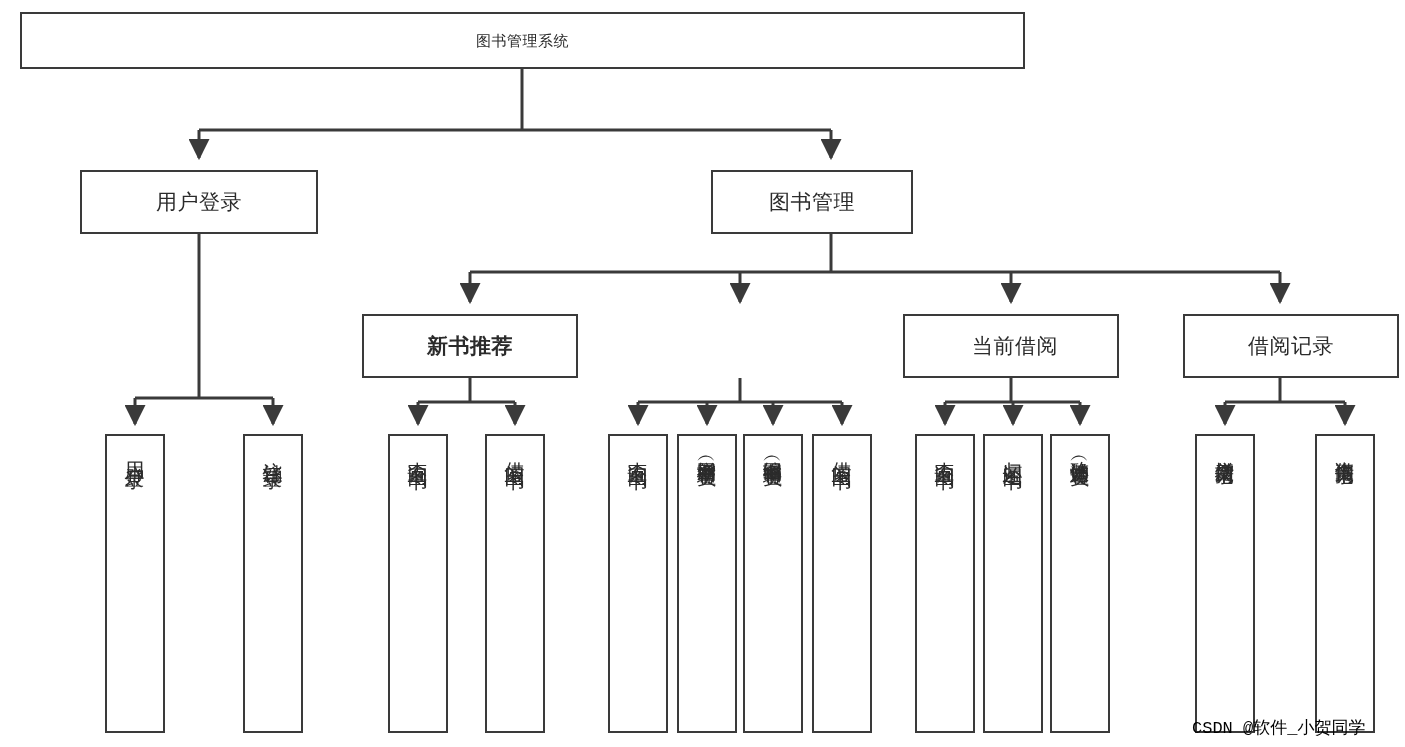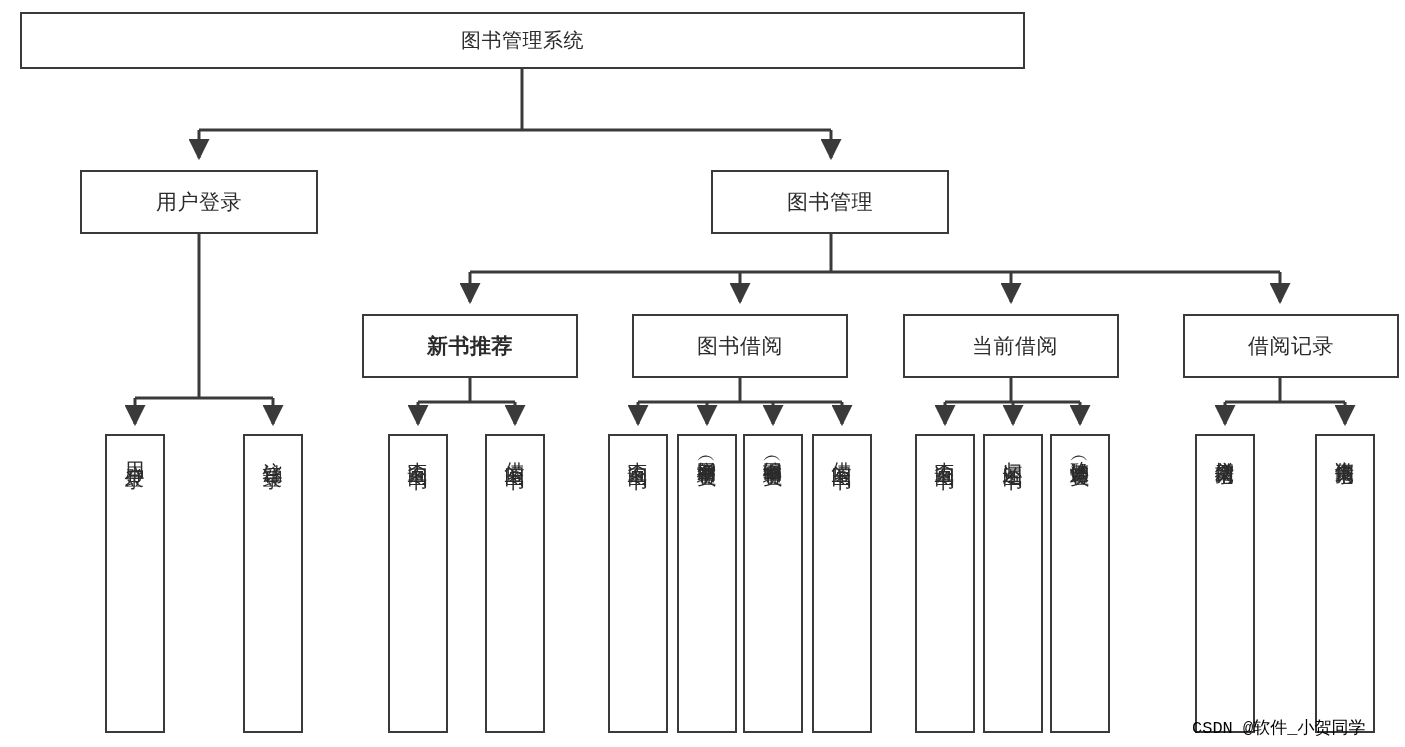--- a/index.html
+++ b/index.html
@@ -41,21 +41,21 @@
     text-align: center;
     line-height: 1.18;
     letter-spacing: 0.5px;
   }
   
   .h-node .lbl {
     font-size: 21px;
     white-space: nowrap;
   }
   .root .lbl {
-    font-size: 20px;
+    font-size: 15px;
   }
   
   .v-node {
     align-items: flex-start;
     padding-top: 10px;
   }
   .v-node .lbl {
     writing-mode: vertical-rl;
     text-orientation: upright;
     font-size: 20px;
@@ -130,30 +130,27 @@
     </g>
   </svg>
 
   <div class="node h-node root" style="left:20px; top:12px; width:1005px; height:57px;">
     <span class="lbl">图书管理系统</span>
   </div>
 
   <div class="node h-node" style="left:80px; top:170px; width:238px; height:64px;">
     <span class="lbl">用户登录</span>
   </div>
-  <div class="node h-node" style="left:711px; top:170px; width:238px; height:64px;">
+  <div class="node h-node" style="left:711px; top:170px; width:202px; height:64px;">
     <span class="lbl">图书管理</span>
   </div>
 
   <div class="node h-node" style="left:362px; top:314px; width:216px; height:64px;font-weight:bold;">
     <span class="lbl">新书推荐</span>
   </div>
-  <div class="node h-node" style="left:632px; top:314px; width:216px; height:64px;">
-    <span class="lbl">图书借阅</span>
-  </div>
   <div class="node h-node" style="left:903px; top:314px; width:216px; height:64px;padding-left:8px;">
     <span class="lbl">当前借阅</span>
   </div>
   <div class="node h-node" style="left:1172px; top:314px; width:216px; height:64px;margin-left:11px;">
     <span class="lbl">借阅记录</span>
   </div>
 
   <div class="node v-node" style="left:105px; top:434px; width:60px; height:299px;">
     <span class="lbl">用户登录</span>
   </div>

